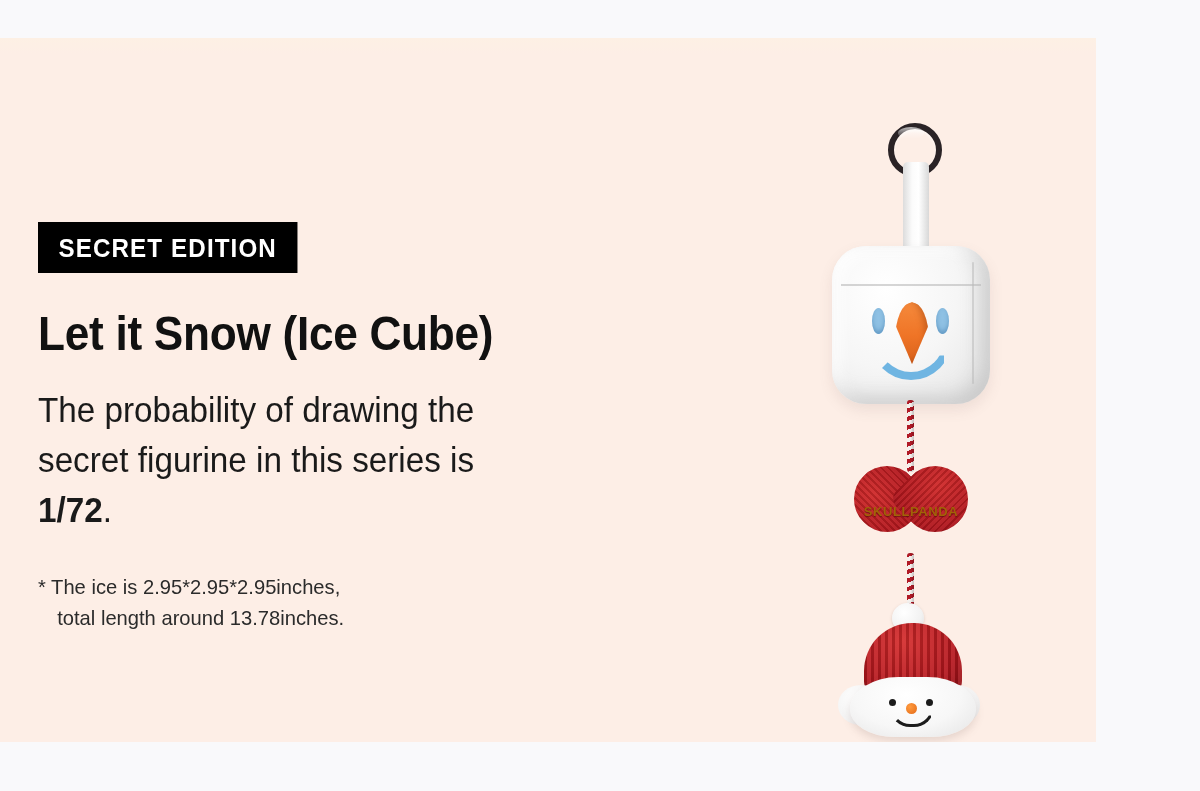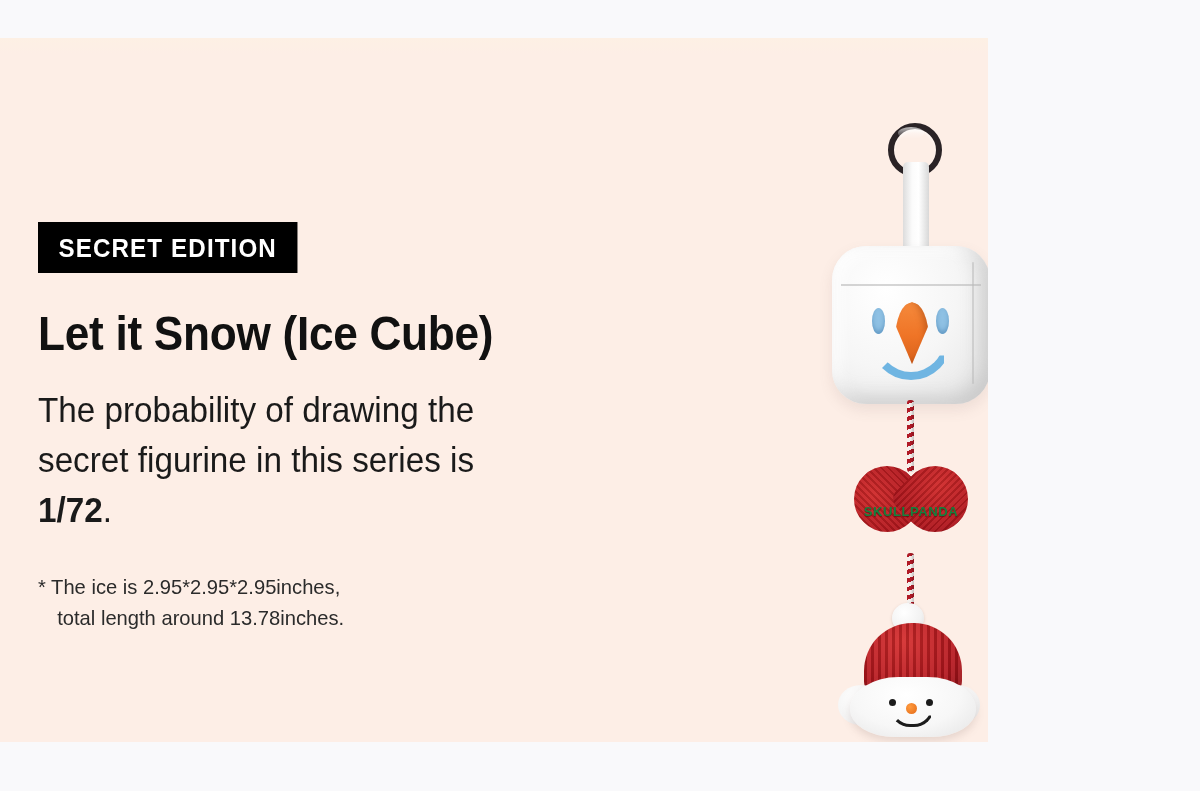--- a/index.html
+++ b/index.html
@@ -17,21 +17,21 @@
     width: 1200px;
     height: 791px;
     background: #f9f9fb;
   }
 
   
   .promo-panel {
     position: absolute;
     left: 0;
     top: 38px;
-    width: 988px;
+    width: 1096px;
     height: 704px;
     background: #fdeee6;
     overflow: hidden;
   }
   .panel-top-sheen {
     position: absolute;
     left: 0; top: 0;
     width: 1200px; height: 16px;
     background: linear-gradient(to bottom, #fdf0e4, #fdeee6);
   }
@@ -239,21 +239,21 @@
         rgba(255,255,255,.05) 2px, rgba(255,255,255,.05) 5px),
       radial-gradient(ellipse at 40% 30%, #d02a2a 0%, #b0161d 70%, #8c0f16 100%);
   }
   .heart-lobe.l { left: 0px;  transform: rotate(-45deg); }
   .heart-lobe.r { left: 48px; transform: rotate(45deg); border-radius: 50% 50% 50% 18%; }
   .heart-label {
     position: absolute;
     left: 0; right: 0;
     top: 46px;
     text-align: center;
-    color: #15803d;
+    color: #a16207;
     font-family: "Liberation Sans Narrow", "Liberation Sans", sans-serif;
     font-weight: bold;
     font-size: 13px;
     letter-spacing: 0.6px;
     z-index: 3;
     text-shadow: 0 1px 1px rgba(90,10,15,.7);
   }
 
   
   .snowman {

